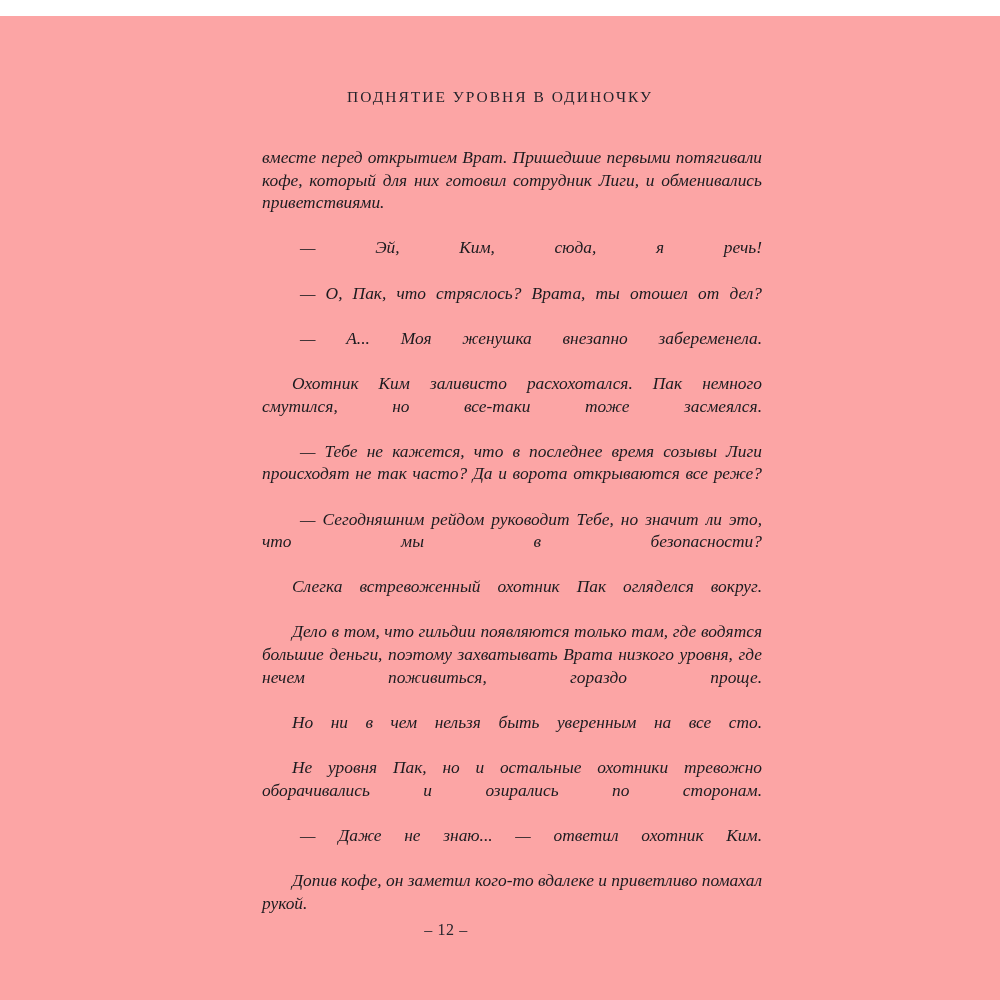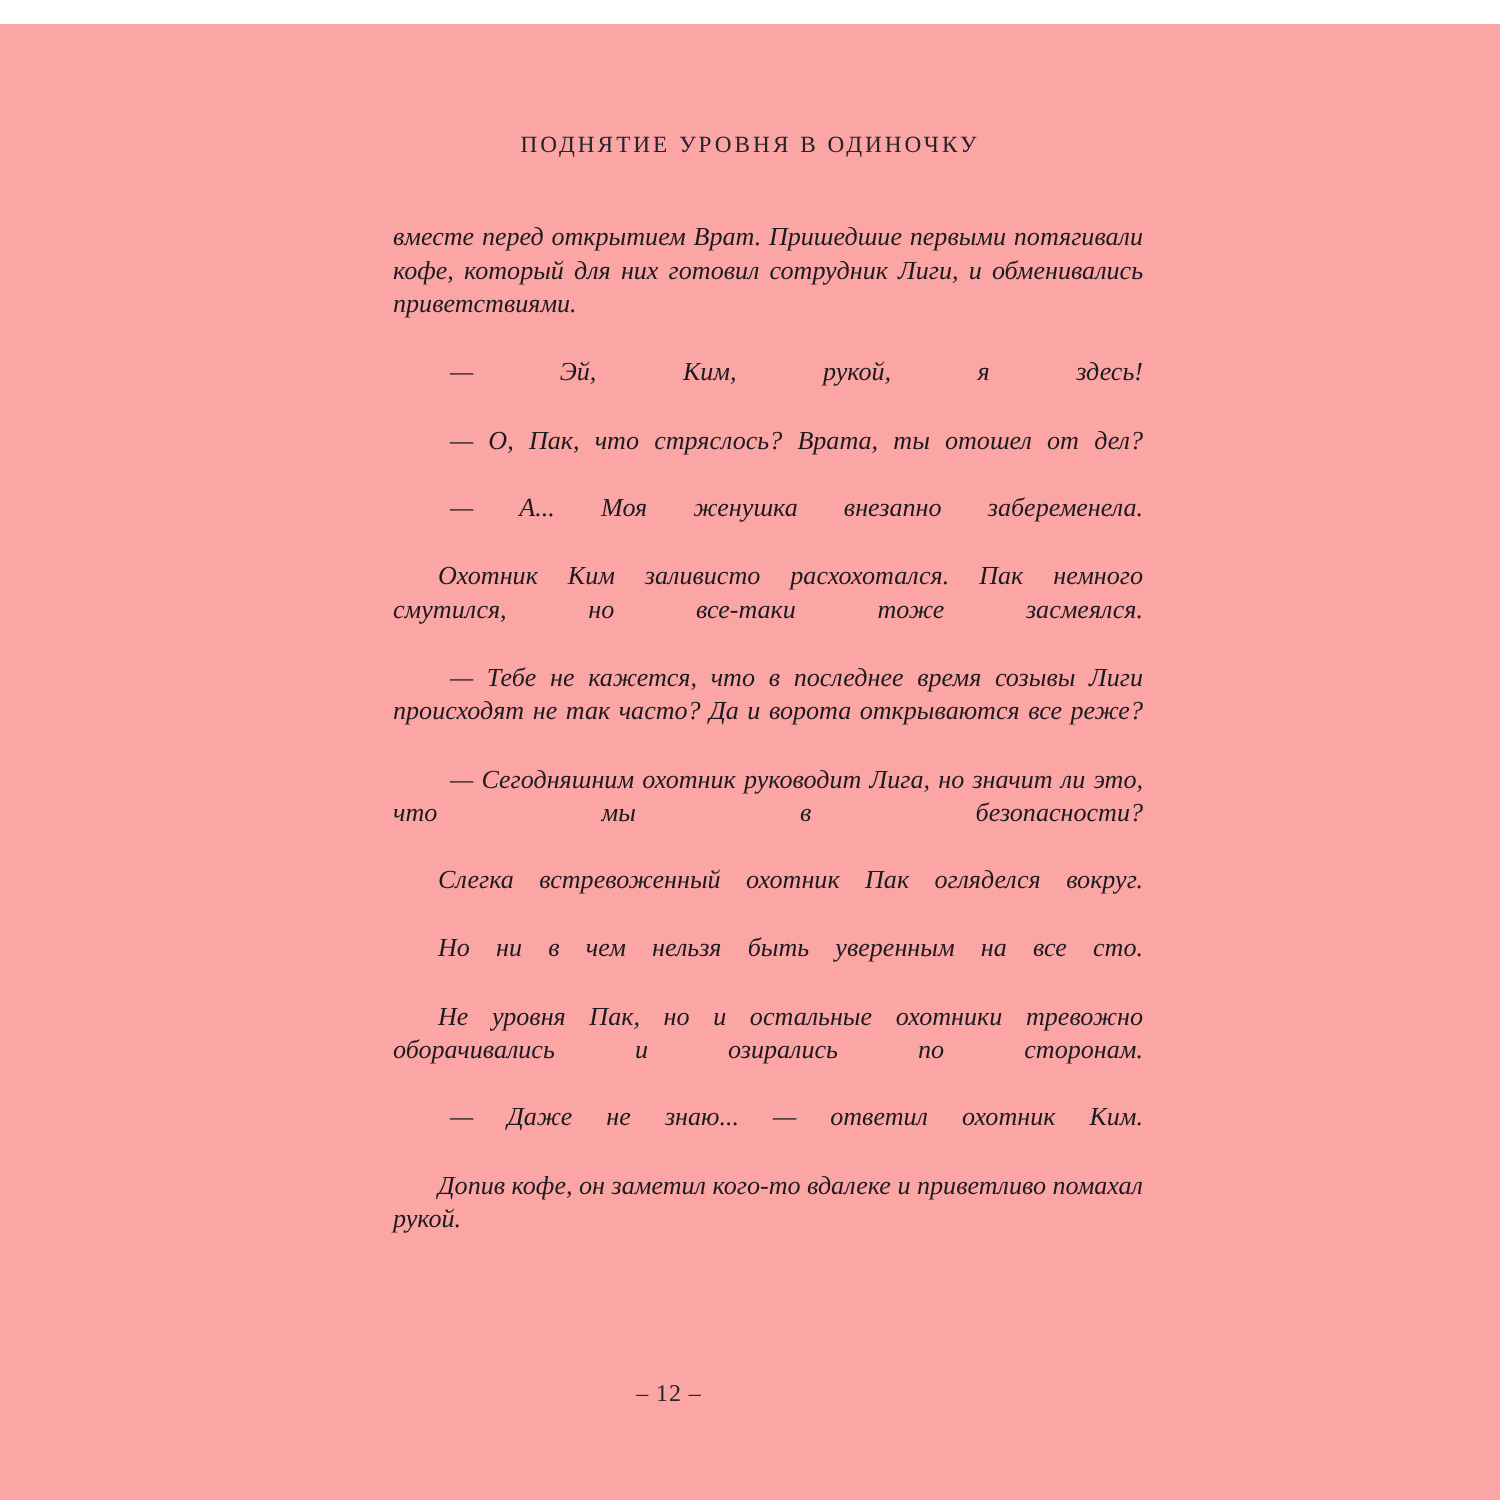--- a/index.html
+++ b/index.html
@@ -89,27 +89,28 @@
 </style>
 </head>
 <body>
 
 <div class="page">
 
   <div class="running-head">ПОДНЯТИЕ УРОВНЯ В ОДИНОЧКУ</div>
 
   <div class="text-block">
     <p class="p-cont">вместе перед открытием Врат. Пришедшие первыми потягивали кофе, который для них готовил сотрудник Лиги, и обменивались приветствиями.</p>
-    <p class="p-dialogue">— Эй, Ким, рукой, я здесь!</p>
+    <p class="p-dialogue">— Эй, Ким, сюда, я речь!</p>
     <p class="p-dialogue">— О, Пак, что стряслось? Врата, ты отошел от дел?</p>
     <p class="p-dialogue">— А... Моя женушка внезапно забеременела.</p>
     <p class="p-indent">Охотник Ким заливисто расхохотался. Пак немного смутился, но все-таки тоже засмеялся.</p>
     <p class="p-dialogue">— Тебе не кажется, что в последнее время созывы Лиги происходят не так часто? Да и ворота открываются все реже?</p>
-    <p class="p-dialogue">— Сегодняшним охотник руководит Лига, но значит ли это, что мы в безопасности?</p>
+    <p class="p-dialogue">— Сегодняшним рейдом руководит Тебе, но значит ли это, что мы в безопасности?</p>
     <p class="p-indent">Слегка встревоженный охотник Пак огляделся вокруг.</p>
+    <p class="p-indent">Дело в том, что гильдии появляются только там, где водятся большие деньги, поэтому захватывать Врата низкого уровня, где нечем поживиться, гораздо проще.</p>
     <p class="p-indent">Но ни в чем нельзя быть уверенным на все сто.</p>
     <p class="p-indent">Не уровня Пак, но и остальные охотники тревожно оборачивались и озирались по сторонам.</p>
     <p class="p-dialogue">— Даже не знаю... — ответил охотник Ким.</p>
     <p class="p-indent">Допив кофе, он заметил кого-то вдалеке и приветливо помахал рукой.</p>
 
   </div>
 
   <div class="folio">– 12 –</div>
 
 </div>

